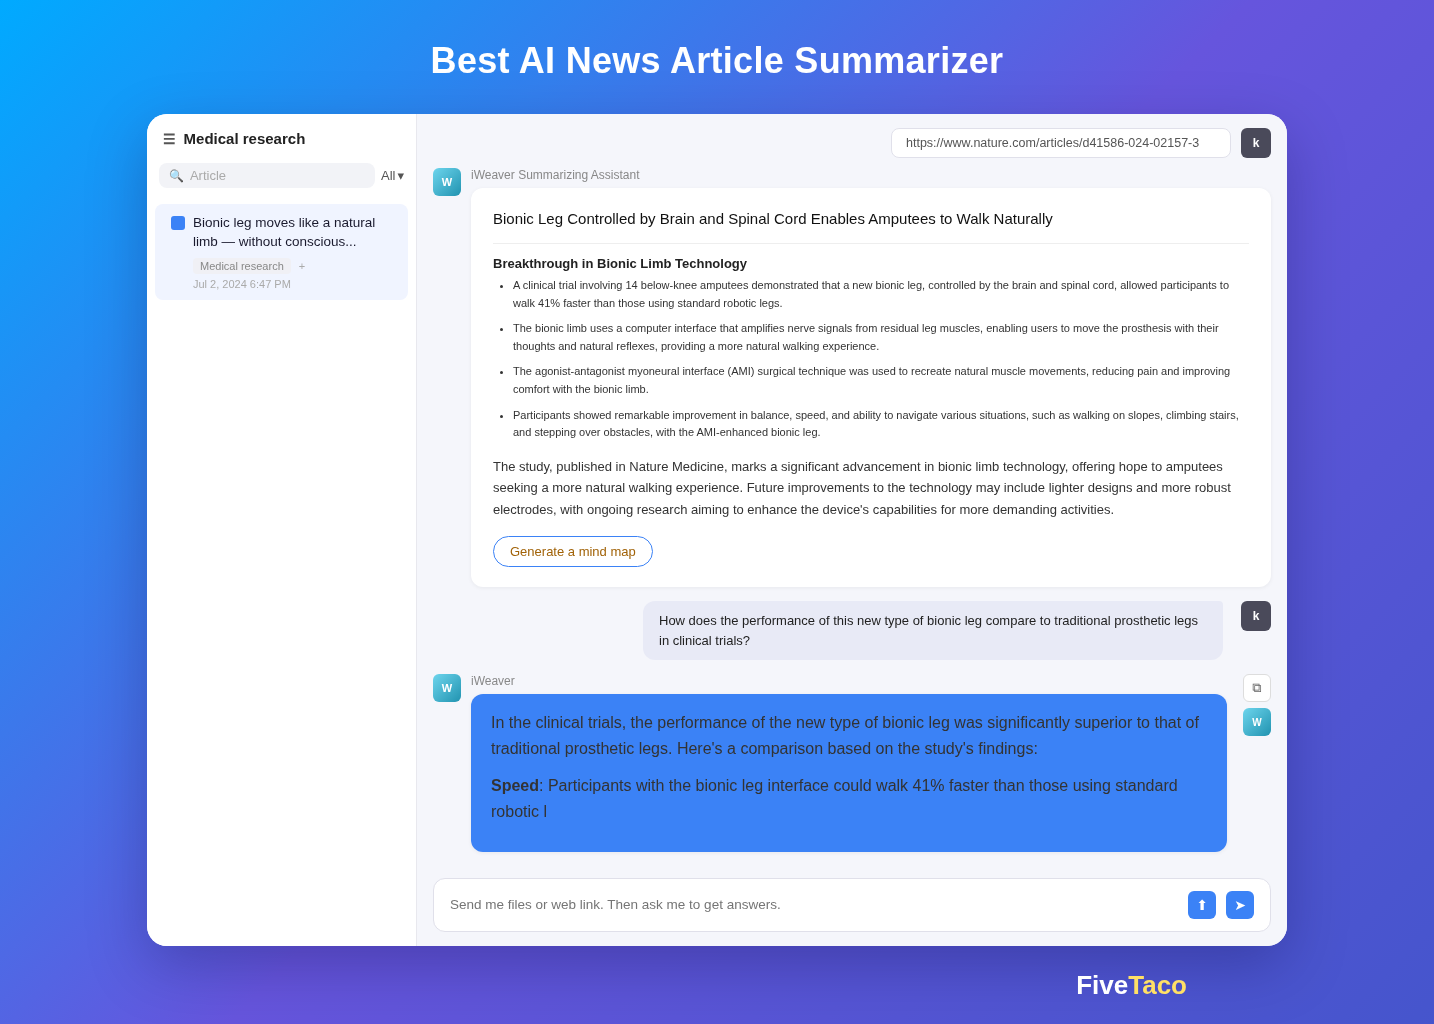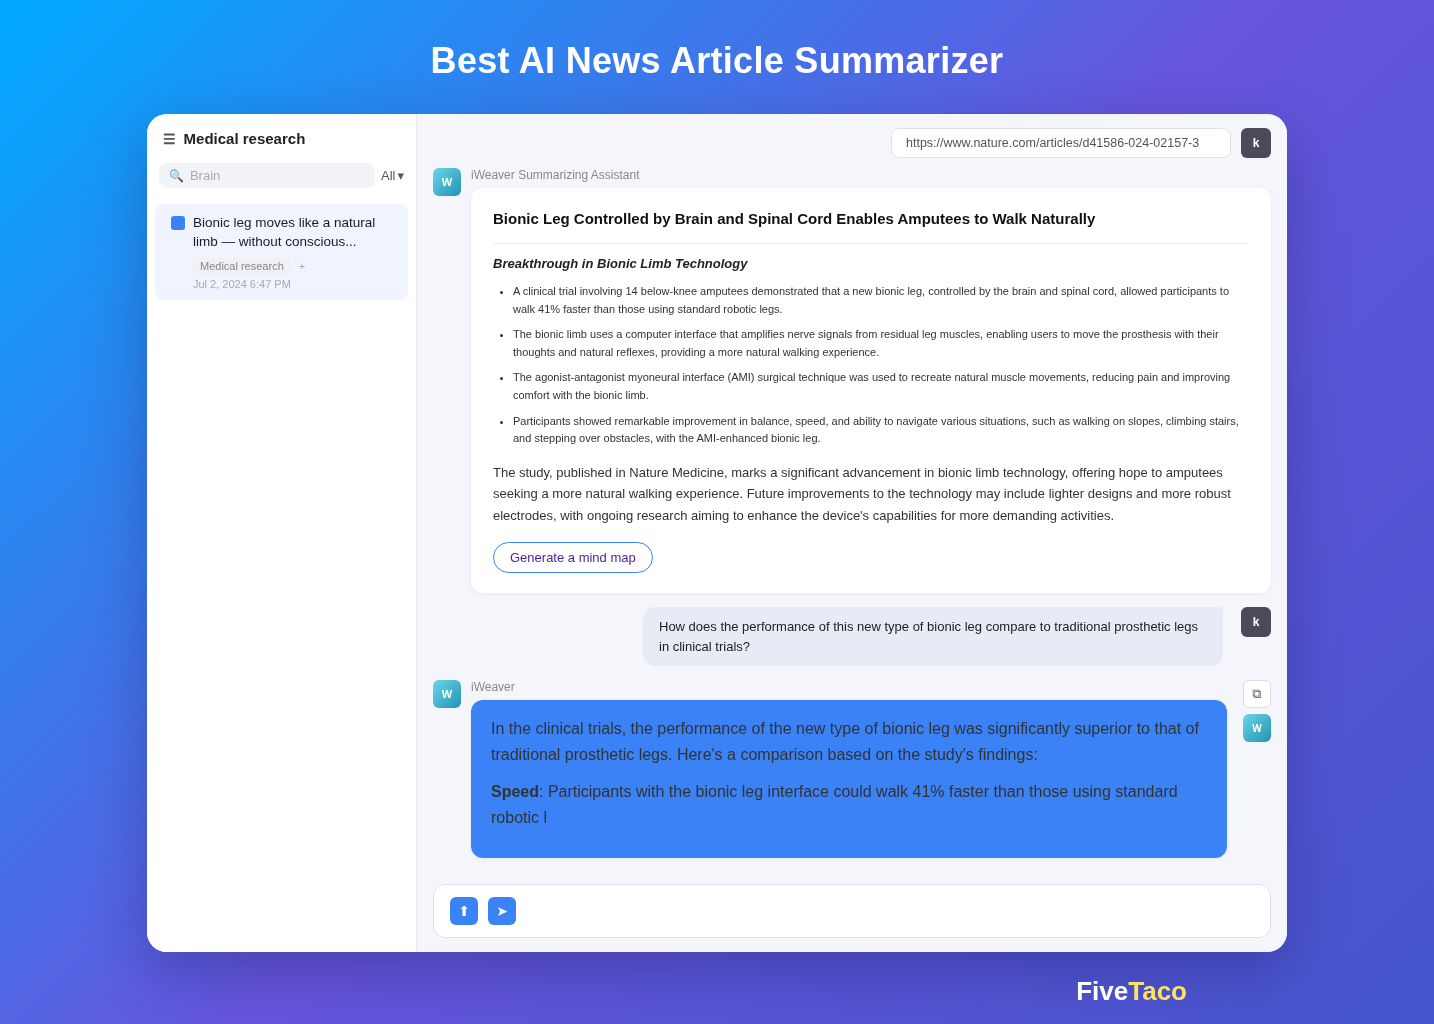--- a/index.html
+++ b/index.html
@@ -222,36 +222,35 @@
       margin-bottom: 6px;
     }
     .summary-card {
       background: #fff;
       border-radius: 12px;
       padding: 20px 22px;
       box-shadow: 0 1px 4px rgba(0,0,0,0.06);
     }
     .summary-title {
       font-size: 15px;
-      font-weight: 700;
+      font-weight: 400;
       color: #111;
       margin-bottom: 14px;
       line-height: 1.4;
     }
     .summary-divider {
       border: none;
       border-top: 1px solid #eee;
       margin-bottom: 12px;
     }
     .summary-subtitle {
       font-size: 13px;
       font-weight: 700;
       color: #222;
-      margin-bottom: 12px;
-      font-style: italic;
+      margin-bottom: 6px;
     }
     .summary-bullets {
       list-style: disc;
       padding-left: 20px;
       font-size: 11px;
       color: #333;
       line-height: 1.6;
       margin-bottom: 14px;
     }
     .summary-bullets li {
@@ -261,21 +260,21 @@
       font-size: 13px;
       color: #333;
       line-height: 1.65;
       margin-bottom: 16px;
     }
     .mind-map-btn {
       display: inline-block;
       padding: 7px 16px;
       border: 1.5px solid #3b82f6;
       border-radius: 20px;
-      color: #4c1d95;
+      color: #a16207;
       font-size: 13px;
       background: none;
       cursor: pointer;
       font-weight: 500;
     }
     
     .user-message-row {
       display: flex;
       justify-content: flex-end;
       align-items: flex-start;
@@ -420,21 +419,21 @@
   <div class="app-inner">
 
     <div class="sidebar">
       <div class="sidebar-header">
         <span class="hamburger-icon">☰</span>
         <span>Medical research</span>
       </div>
       <div class="sidebar-search-row">
         <div class="sidebar-search">
           <span class="sidebar-search-icon">🔍</span>
-          <span>Brain</span>
+          <span>Article</span>
         </div>
         <button class="sidebar-filter">
           <span>All</span>
           <span>▾</span>
         </button>
       </div>
       <div class="sidebar-list">
         <div class="sidebar-item active">
           <div class="sidebar-item-title">
             <div class="item-icon-square"></div>
@@ -496,20 +495,21 @@
           </div>
           <div class="bot-response-actions">
             <div class="action-icon-btn">⧉</div>
             <div class="action-icon-w">W</div>
           </div>
         </div>
       </div>
 
       <div class="input-area">
         <div class="input-box">
+          <input class="input-field" type="text" placeholder="Send me files or web link. Then ask me to get answers." style="">
           <button class="input-upload-btn">⬆</button>
           <button class="input-send-btn">➤</button>
         </div>
       </div>
     </div>
   </div>
 </div>
 
 <div class="footer">
   <div class="brand-name">

